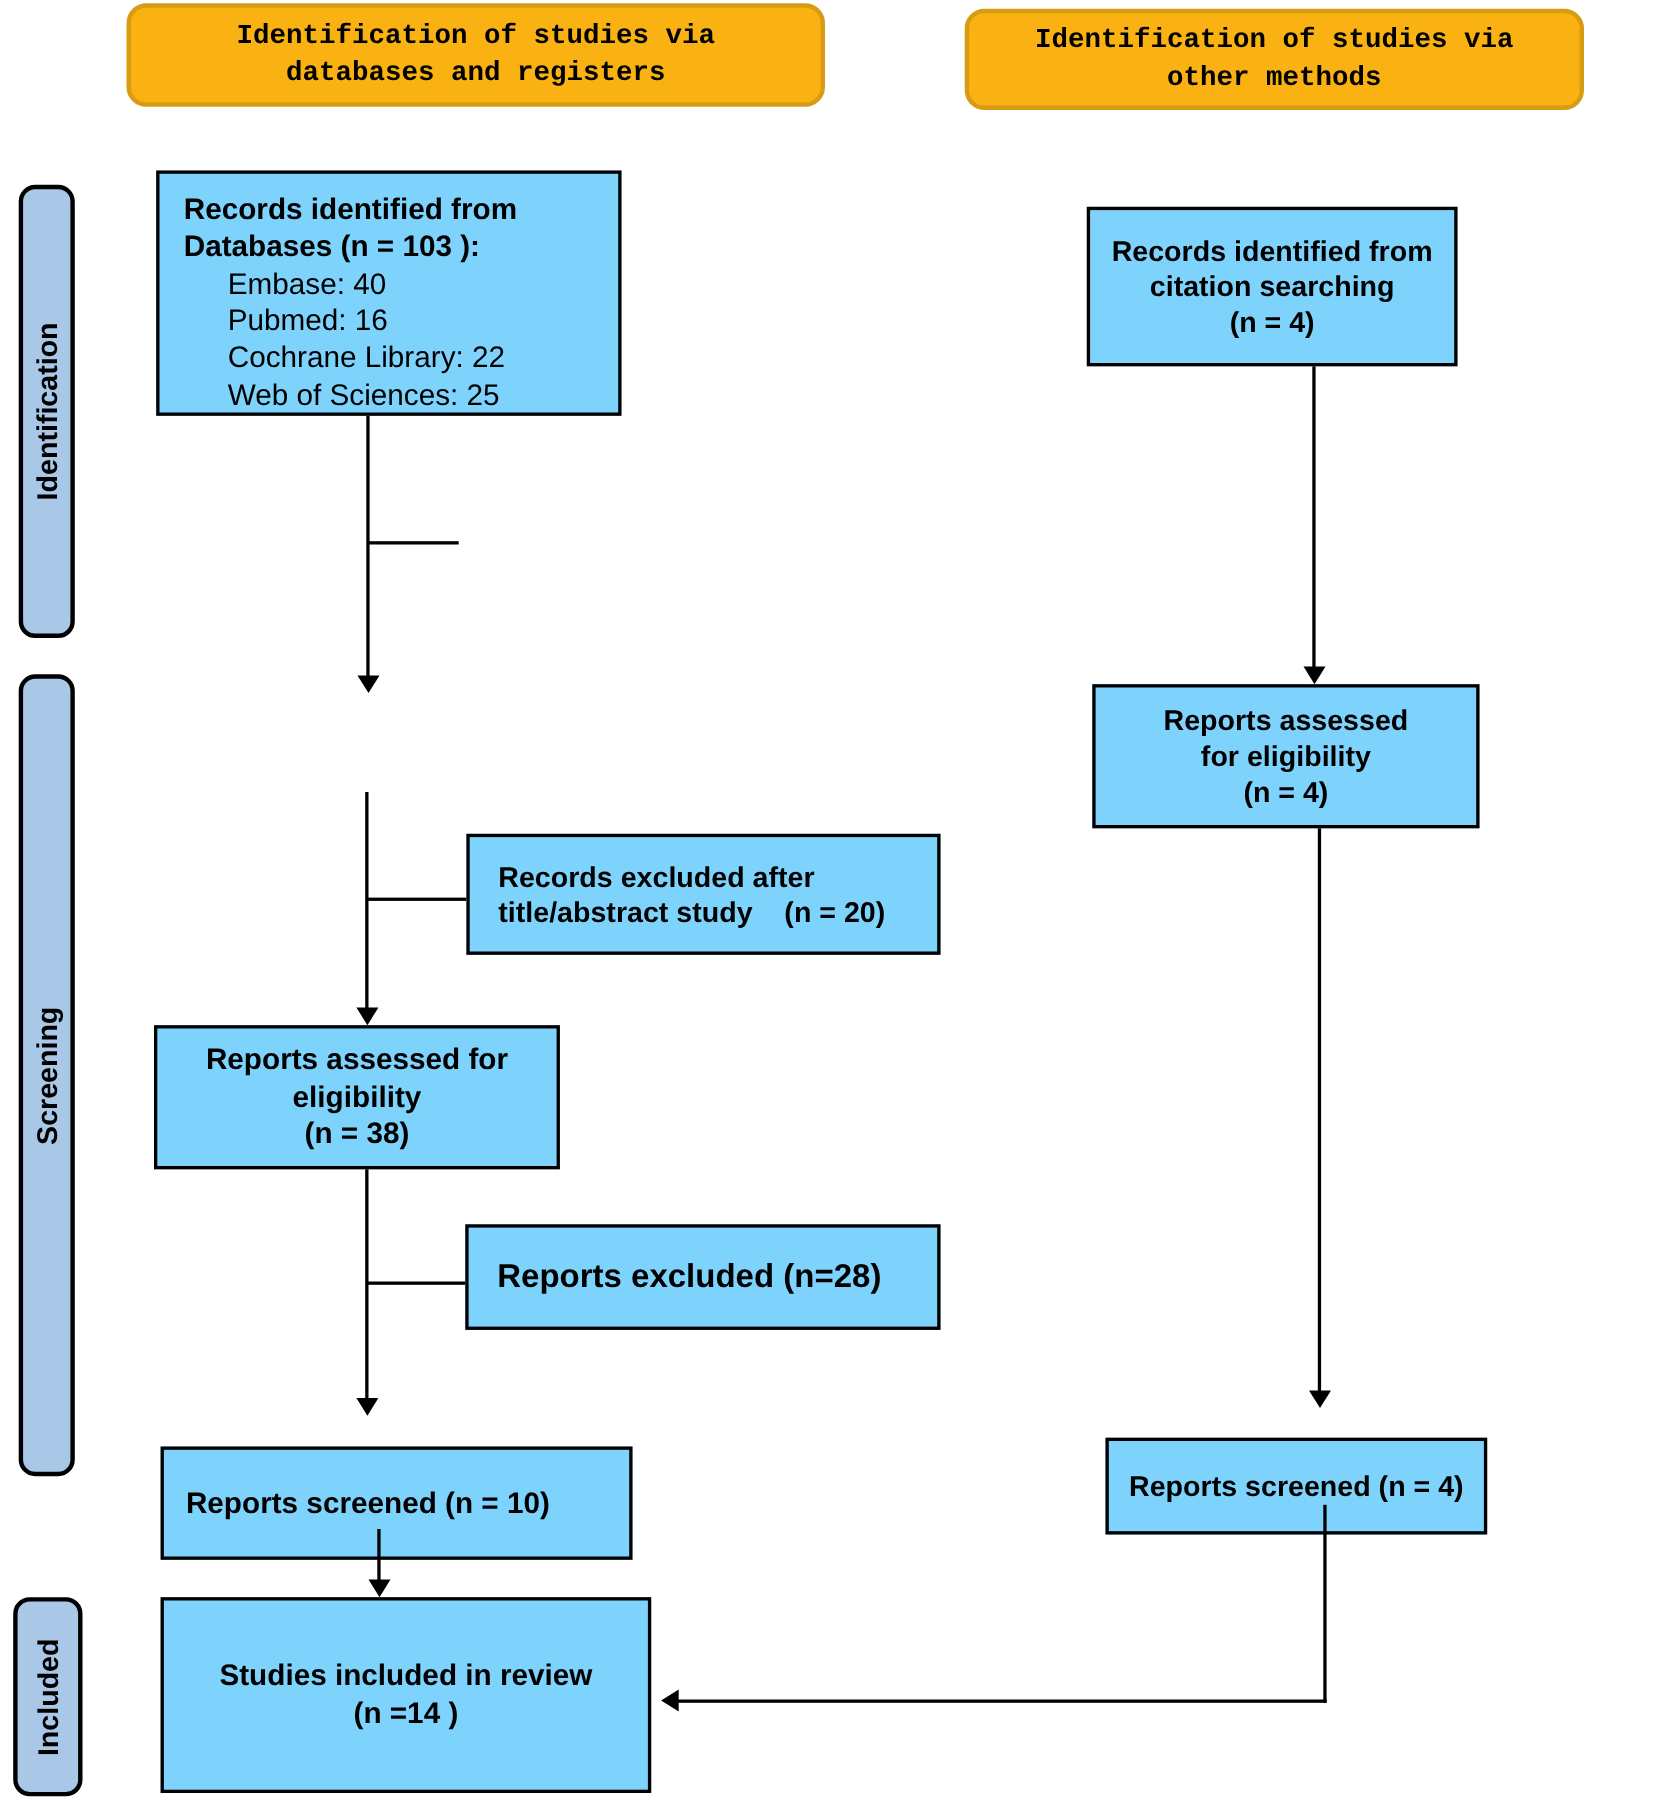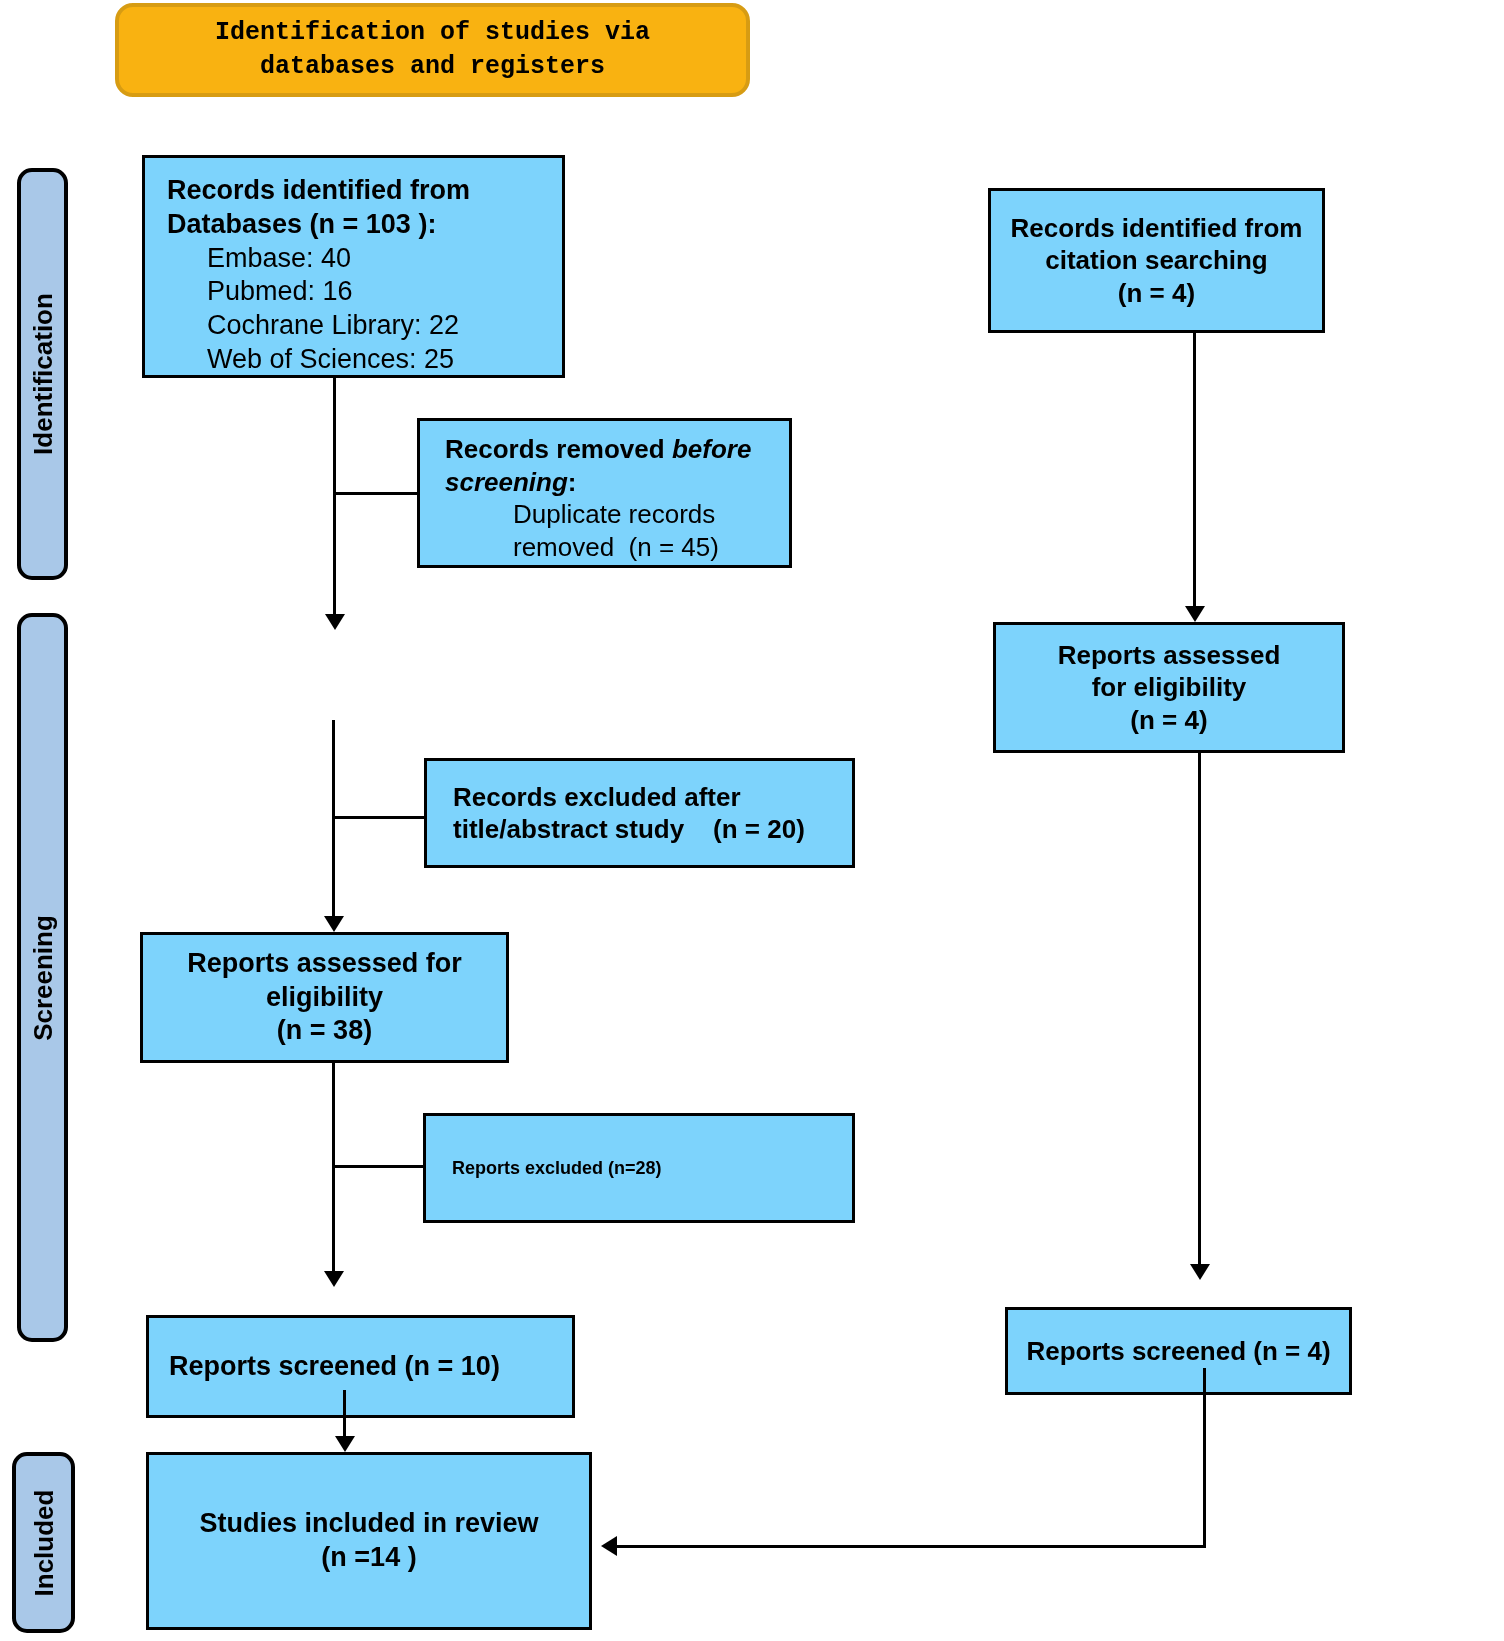--- a/index.html
+++ b/index.html
@@ -40,21 +40,21 @@
   .center{display:flex;flex-direction:column;align-items:center;justify-content:center;text-align:center;}
   .vcenter{display:flex;flex-direction:column;justify-content:center;}
   .pre{white-space:pre-wrap;}
   #box-db-identified{left:142px;top:155px;width:423px;height:223px;padding:16px 8px 0 22px;}
   #box-db-identified .item{padding-left:40px;font-weight:normal;}
   #box-removed-before{left:417px;top:418px;width:375px;height:150px;padding:12px 8px 0 25px;font-size:26px;}
   #box-removed-before .item{padding-left:68px;font-weight:normal;}
   #box-records-screened{left:138px;top:630px;width:437px;height:90px;padding-left:38px;}
   #box-records-excluded{left:424px;top:758px;width:431px;height:110px;padding-left:26px;font-size:26px;}
   #box-assessed-left{left:140px;top:932px;width:369px;height:131px;}
-  #box-reports-excluded{left:423px;top:1113px;width:432px;height:110px;padding-left:26px;font-size:18px;}
+  #box-reports-excluded{left:423px;top:1113px;width:432px;height:96px;padding-left:26px;font-size:30px;}
   #box-reports-screened-left{left:146px;top:1287px;width:429px;height:103px;padding-left:20px;margin-top:28px;}
   #box-included{left:146px;top:1452px;width:446px;height:178px;}
   #box-citation-identified{left:988px;top:188px;width:337px;height:145px;font-size:26px;}
   #box-assessed-right{left:993px;top:622px;width:352px;height:131px;font-size:26px;}
   #box-reports-screened-right{left:1005px;top:1280px;width:347px;height:88px;font-size:26px;margin-top:27px;}
   
   .line{position:absolute;background:#000;}
   .head-down{
     position:absolute;width:0;height:0;
     border-left:10px solid transparent;border-right:10px solid transparent;
@@ -65,46 +65,41 @@
     border-top:10px solid transparent;border-bottom:10px solid transparent;
     border-right:16px solid #000;
   }
 </style>
 </head>
 <body>
 
 <div id="canvas">
 
   <div class="hdr" id="hdr-left">Identification of studies via databases and registers</div>
+  <div class="hdr" id="hdr-right">Identification of studies via other methods</div>
 
   <div class="stage" id="stage-identification">
     <span class="lbl">Identification</span>
   </div>
   <div class="stage" id="stage-screening">
     <span class="lbl">Screening</span>
   </div>
   <div class="stage" id="stage-included">
     <span class="lbl">Included</span>
   </div>
 
   <div class="box" id="box-db-identified">
     <div class="bold pre">Records identified from</div>
     <div class="bold pre">Databases (n = 103 ):</div>
     <div class="item">Embase: 40</div>
     <div class="item">Pubmed: 16</div>
     <div class="item">Cochrane Library: 22</div>
     <div class="item">Web of Sciences: 25</div>
   </div>
 
-  <div class="box" id="box-removed-before">
-    <div><span class="bold">Records removed </span><span class="bi">before</span></div>
-    <div><span class="bi">screening</span><span class="bold">:</span></div>
-    <div class="item pre">Duplicate records</div>
-    <div class="item pre">removed  (n = 45)</div>
-  </div>
 
 
   <div class="box vcenter bold" id="box-records-excluded">
     <div class="pre">Records excluded after</div>
     <div class="pre">title/abstract study    (n = 20)</div>
   </div>
 
   <div class="box center bold" id="box-assessed-left">
     <div>Reports assessed for</div>
     <div>eligibility</div>

